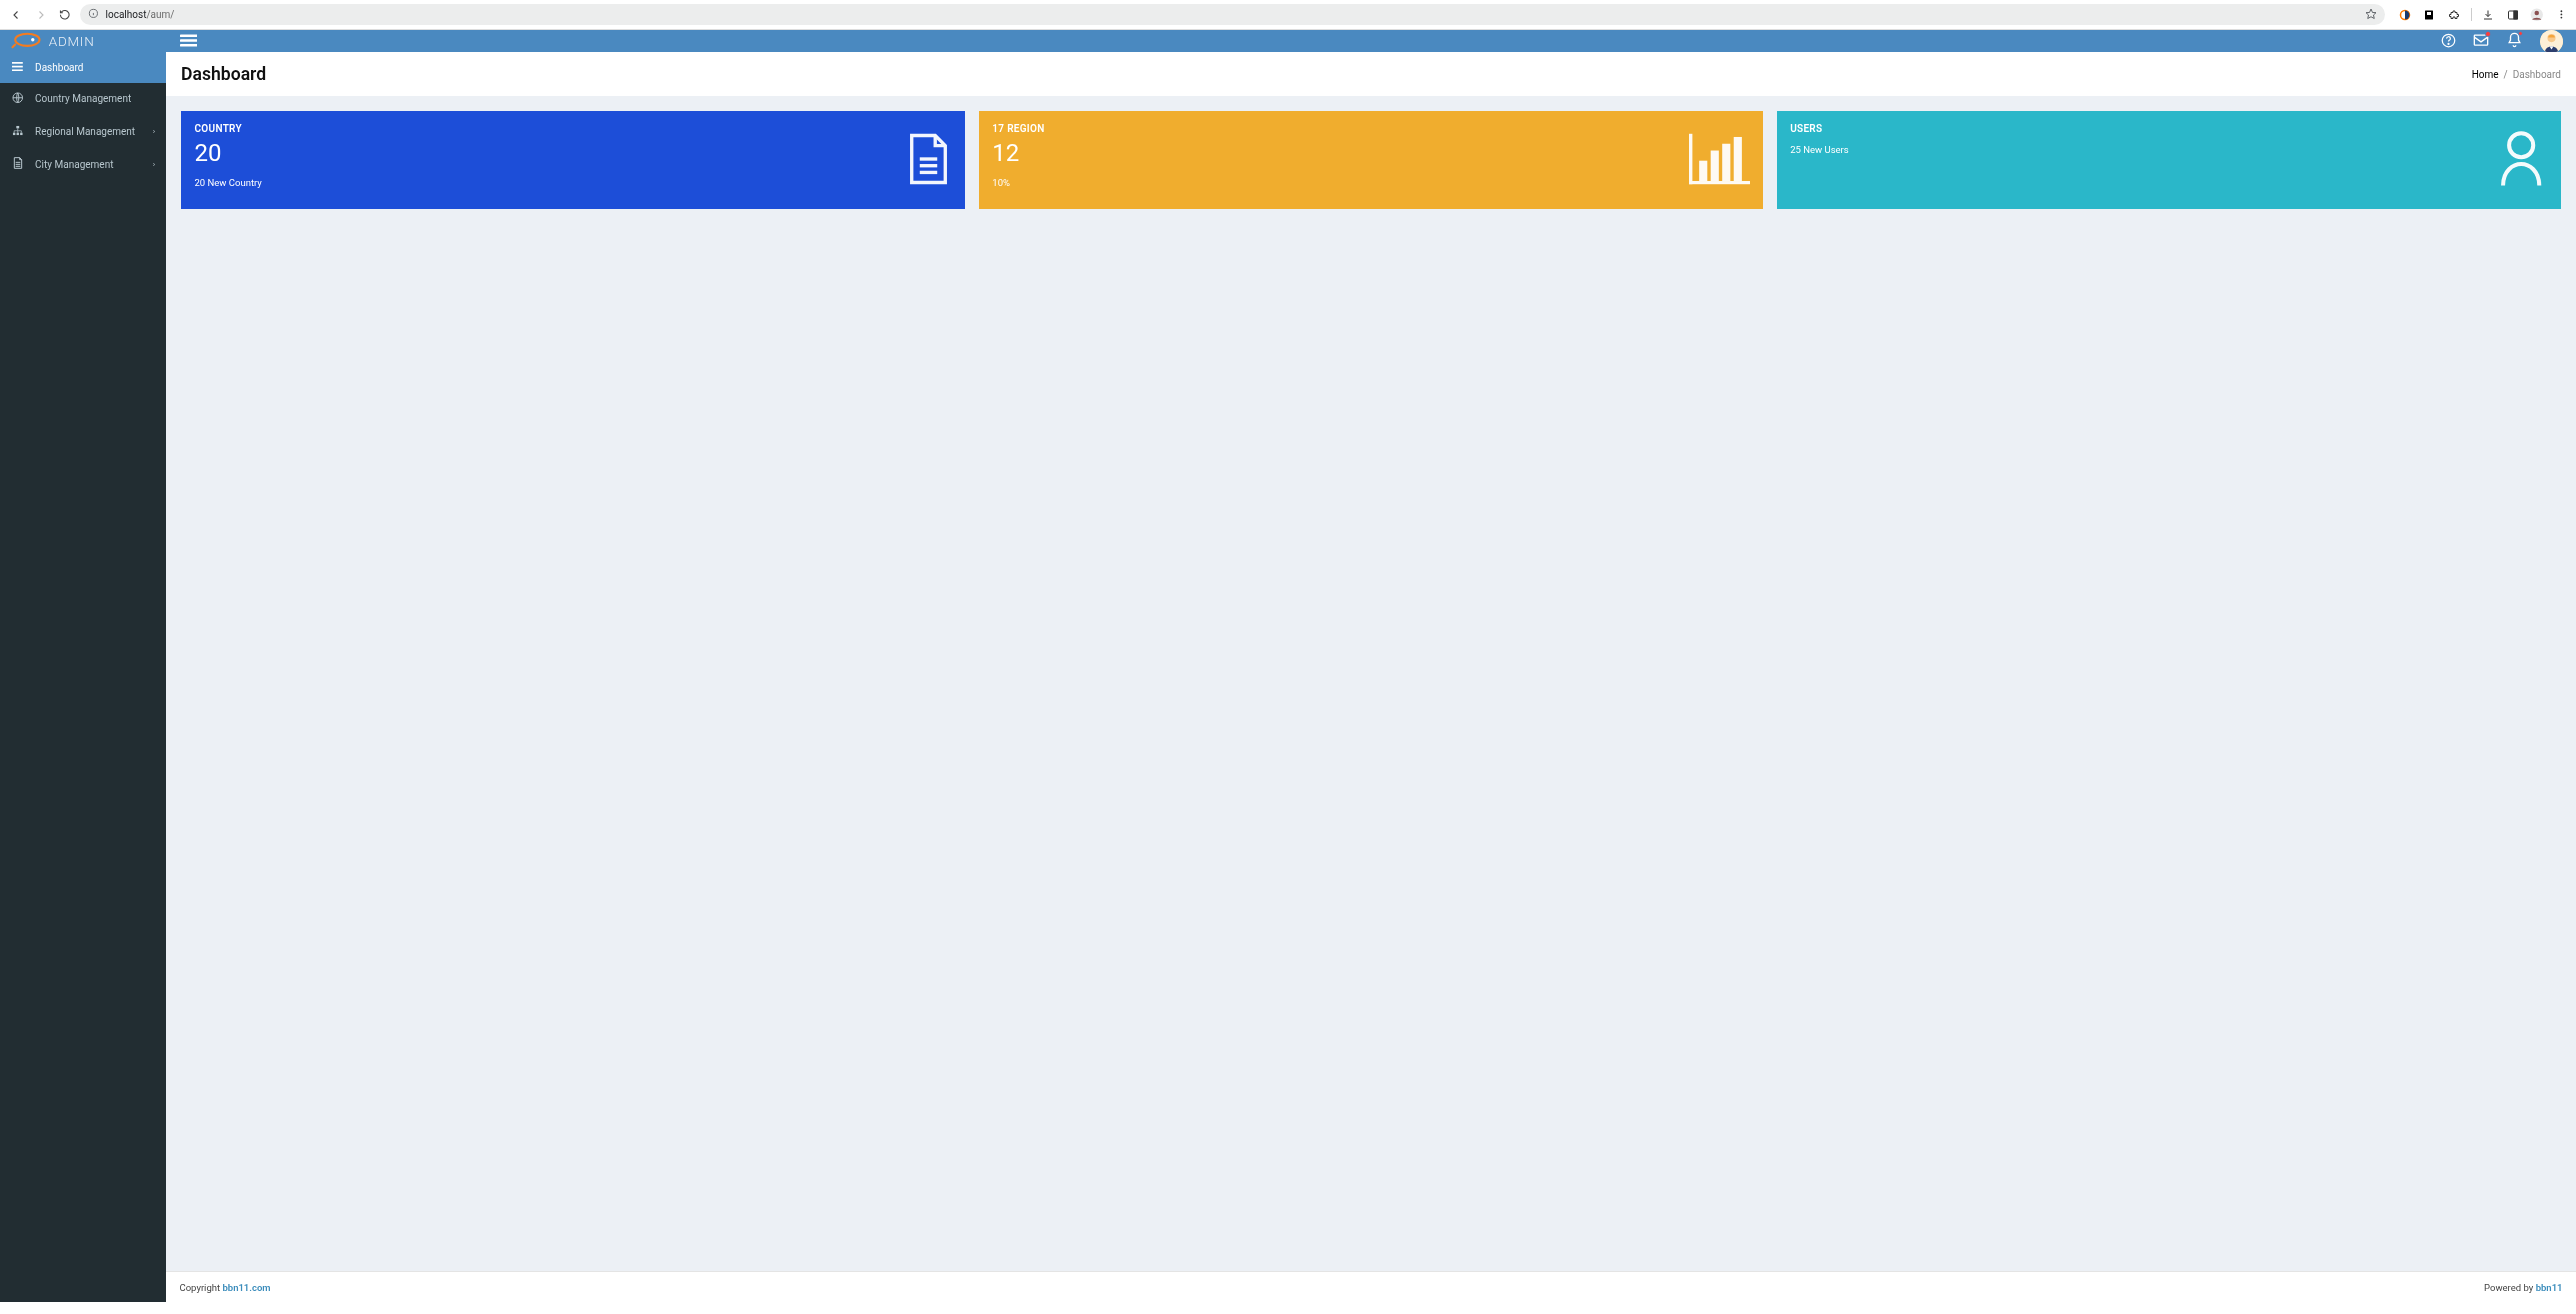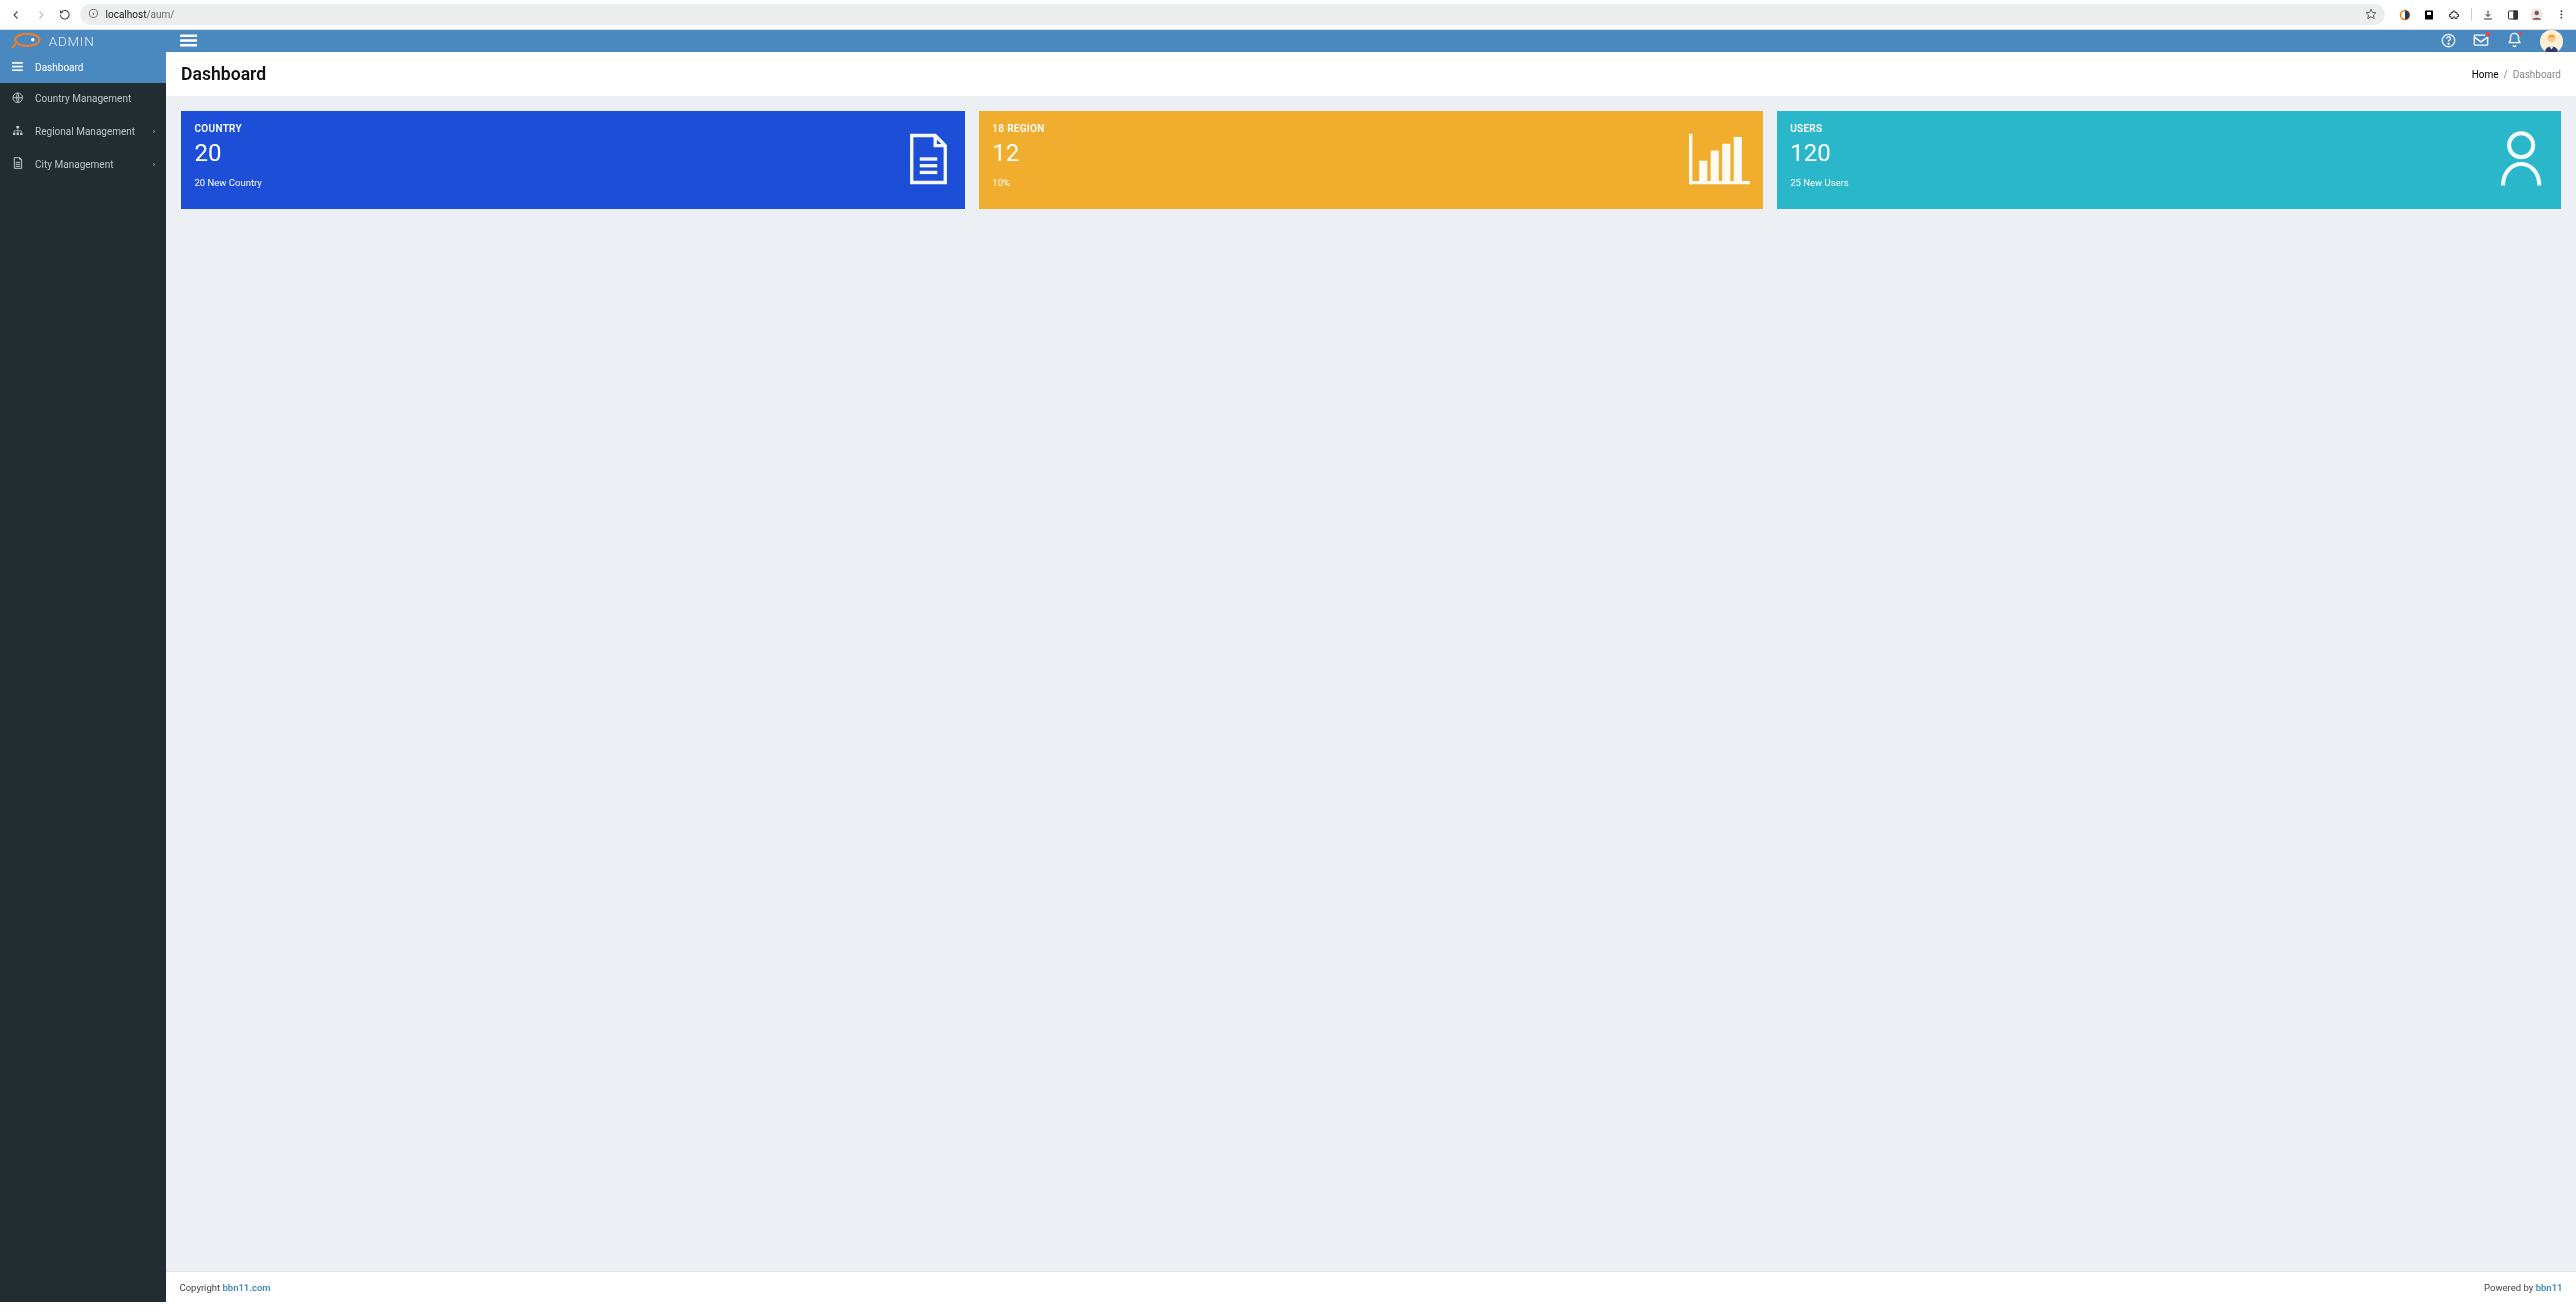--- a/index.html
+++ b/index.html
@@ -250,37 +250,36 @@
           <svg width="47" height="54" viewBox="0 0 70 80" fill="none" stroke="#fff" stroke-width="5">
               <path d="M10 5h35l15 15v55H10z"></path>
               <path d="M45 5v15h15"></path>
               <line x1="22" y1="40" x2="48" y2="40"></line>
               <line x1="22" y1="50" x2="48" y2="50"></line>
               <line x1="22" y1="60" x2="48" y2="60"></line>
             </svg>
         </span>
       </div>
       <div class="card c-orange">
-        <div class="card-title">18 REGION</div>
+        <div class="card-title">17 REGION</div>
         <div class="card-value">12</div>
         <div class="card-sub">10%</div>
         <span class="card-icon">
           <svg width="61" height="51" viewBox="0 0 90 75" fill="#fff">
               <rect x="0" y="0" width="5" height="75"></rect>
               <rect x="0" y="70" width="90" height="5"></rect>
               <rect x="15" y="40" width="12" height="30"></rect>
               <rect x="32" y="25" width="12" height="45"></rect>
               <rect x="49" y="15" width="12" height="55"></rect>
               <rect x="66" y="5" width="12" height="65"></rect>
             </svg>
         </span>
       </div>
       <div class="card c-teal">
         <div class="card-title">USERS</div>
-        <div class="card-value">120</div>
         <div class="card-sub">25 New Users</div>
         <span class="card-icon">
           <svg width="51" height="57" viewBox="0 0 75 85" fill="none" stroke="#fff" stroke-width="6">
               <circle cx="37" cy="22" r="18"></circle>
               <path d="M10 82c0-22 15-32 27-32s27 10 27 32"></path>
             </svg>
         </span>
       </div>
     </div>
 

